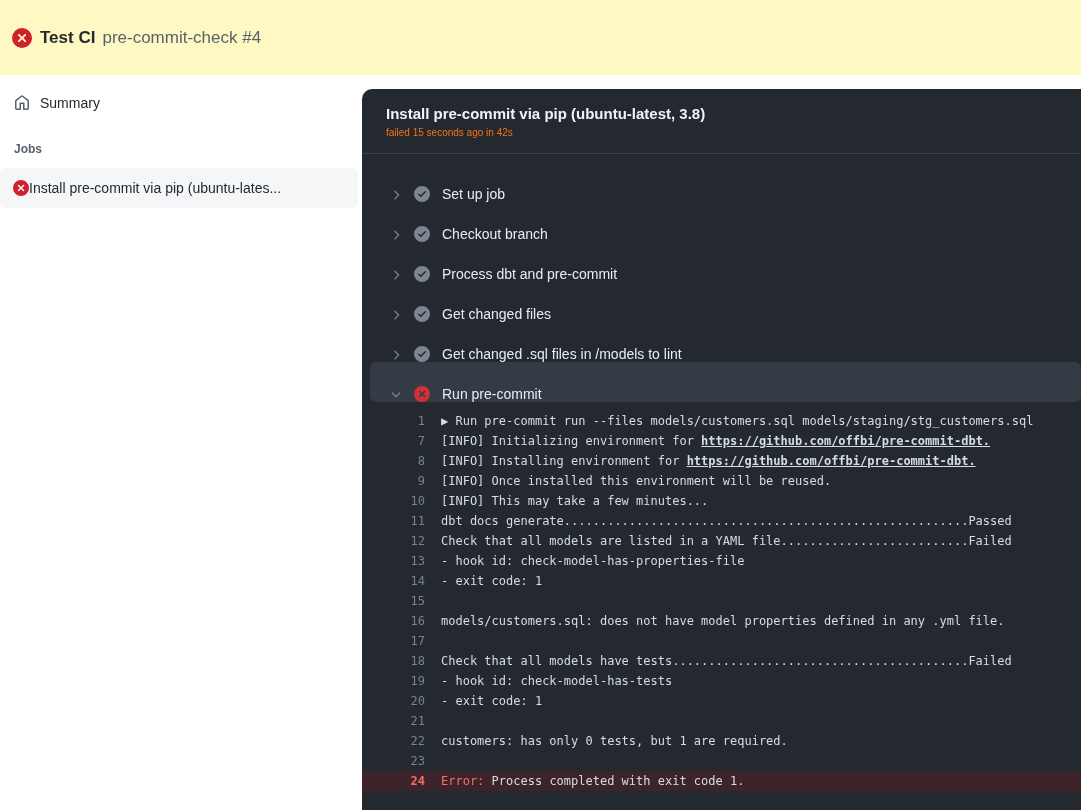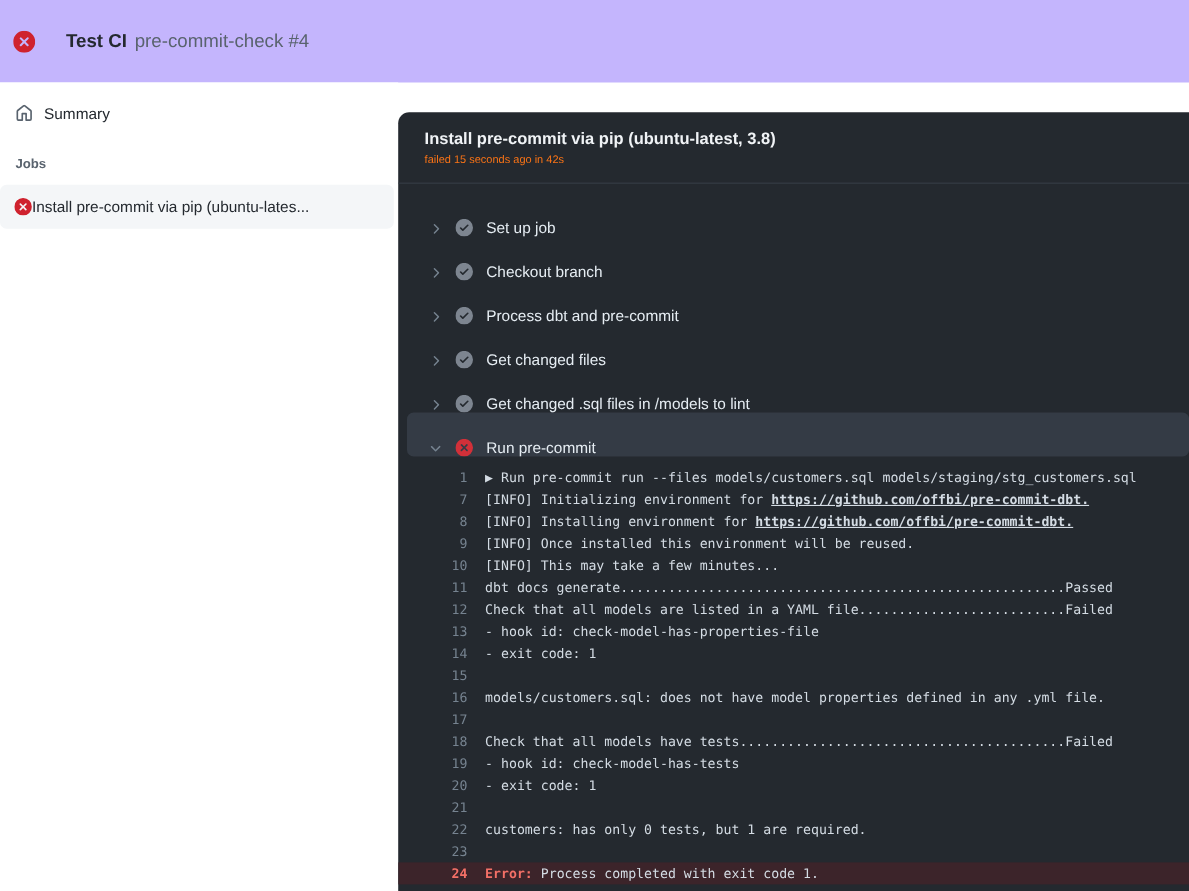--- a/index.html
+++ b/index.html
@@ -8,56 +8,56 @@
     --danger-light:#cf222e;
     --danger-dark:#d23039;
     --error-fg:#f47067;
     --error-bg:#3c242a;
     --muted-icon:#7d8590;
     --panel-bg:#24292f;
     --active-bg:#343b45;
   }
   svg{display:block}
   
-  .run-header{height:75px;display:flex;align-items:center;padding-left:12px;gap:28px;background:#c4b5fd}
+  .run-header{height:75px;display:flex;align-items:center;padding-left:12px;gap:8px;background:#fef9c3}
   .hstatus{color:var(--danger-light);display:flex}
   .hname{font-size:17px;font-weight:700;color:#24292f}
   .hrun{font-size:17px;font-weight:400;color:#59636e;margin-left:7px}
   
   .layout{display:flex;height:735px}
   
   .sidebar{width:362px;flex:none;box-sizing:border-box;padding-top:16px;background:#fff}
   .sum-row{display:flex;align-items:flex-end;gap:10px;padding:4px 14px;font-size:14px;color:#24292f;cursor:pointer}
   .sum-row .ic{color:#59636e;display:flex}
   .jobs-hd{margin-top:27px;padding:0 14px;font-size:12px;font-weight:700;color:#59636e}
   .job-item{margin:12px 4px 0 0;height:40px;display:flex;align-items:center;gap:0;
     padding:0 8px 0 13px;background:#f4f6f8;border-radius:6px;font-size:14px;color:#24292f;
     white-space:nowrap;overflow:hidden;cursor:pointer}
   .job-item .ic{color:var(--danger-light);display:flex;flex:none}
   
-  .panel{flex:1;margin-top:27px;background:var(--panel-bg);border-radius:10px 0 0 0;
+  .panel{flex:1;margin-top:14px;background:var(--panel-bg);border-radius:10px 0 0 0;
     color:#e6edf3;display:flex;flex-direction:column;overflow:hidden}
   .panel-header{padding:16px 24px 15px;border-bottom:1px solid #373e47}
   .p-title{font-size:15px;font-weight:700;color:#f0f3f6}
   .p-meta{margin-top:5px;font-size:10px;color:#f97316}
   .steps{padding-top:8px}
   .step{height:40px;display:flex;align-items:flex-end;padding-left:27px;font-size:14px;cursor:pointer}
   .step .chev{display:flex;color:#768390;width:16px}
   .step .sticon{display:flex;margin-left:9px;color:var(--muted-icon)}
   .step .sticon.fail{color:var(--danger-dark)}
   .step .stlabel{margin-left:12px;color:#e6edf3}
   .step.active{background:var(--active-bg);border-radius:6px;margin-left:8px;padding-left:19px}
   
   .log{flex:1;padding-top:9px;font-family:"DejaVu Sans Mono",monospace;font-size:12px;line-height:20px}
   .log-row{display:flex}
   .ln{width:63px;flex:none;text-align:right;color:#768390;cursor:pointer}
   .lt{padding-left:16px;white-space:pre;color:#d4dce4}
   .log-row.error{background:var(--error-bg)}
   .log-row.error .ln{color:var(--error-fg);font-weight:700}
-  .error-label{color:var(--error-fg);font-weight:700}
+  .error-label{color:var(--error-fg);font-weight:400}
   .log-link{color:inherit;font-weight:700;text-decoration:underline;cursor:pointer}
 </style>
 </head>
 <body>
 
 <header class="run-header">
   <span class="hstatus">
     <svg width="20" height="20" viewBox="0 0 16 16" fill="currentColor" fill-rule="evenodd">
       <path d="M2.343 13.657A8 8 0 1 1 13.658 2.343 8 8 0 0 1 2.343 13.657ZM6.03 4.97a.751.751 0 0 0-1.042.018.751.751 0 0 0-.018 1.042L6.94 8 4.97 9.97a.749.749 0 0 0 .326 1.275.749.749 0 0 0 .734-.215L8 9.06l1.97 1.97a.749.749 0 0 0 1.275-.326.749.749 0 0 0-.215-.734L9.06 8l1.97-1.97a.749.749 0 0 0-.326-1.275.749.749 0 0 0-.734.215L8 6.94Z"></path>
     </svg>

